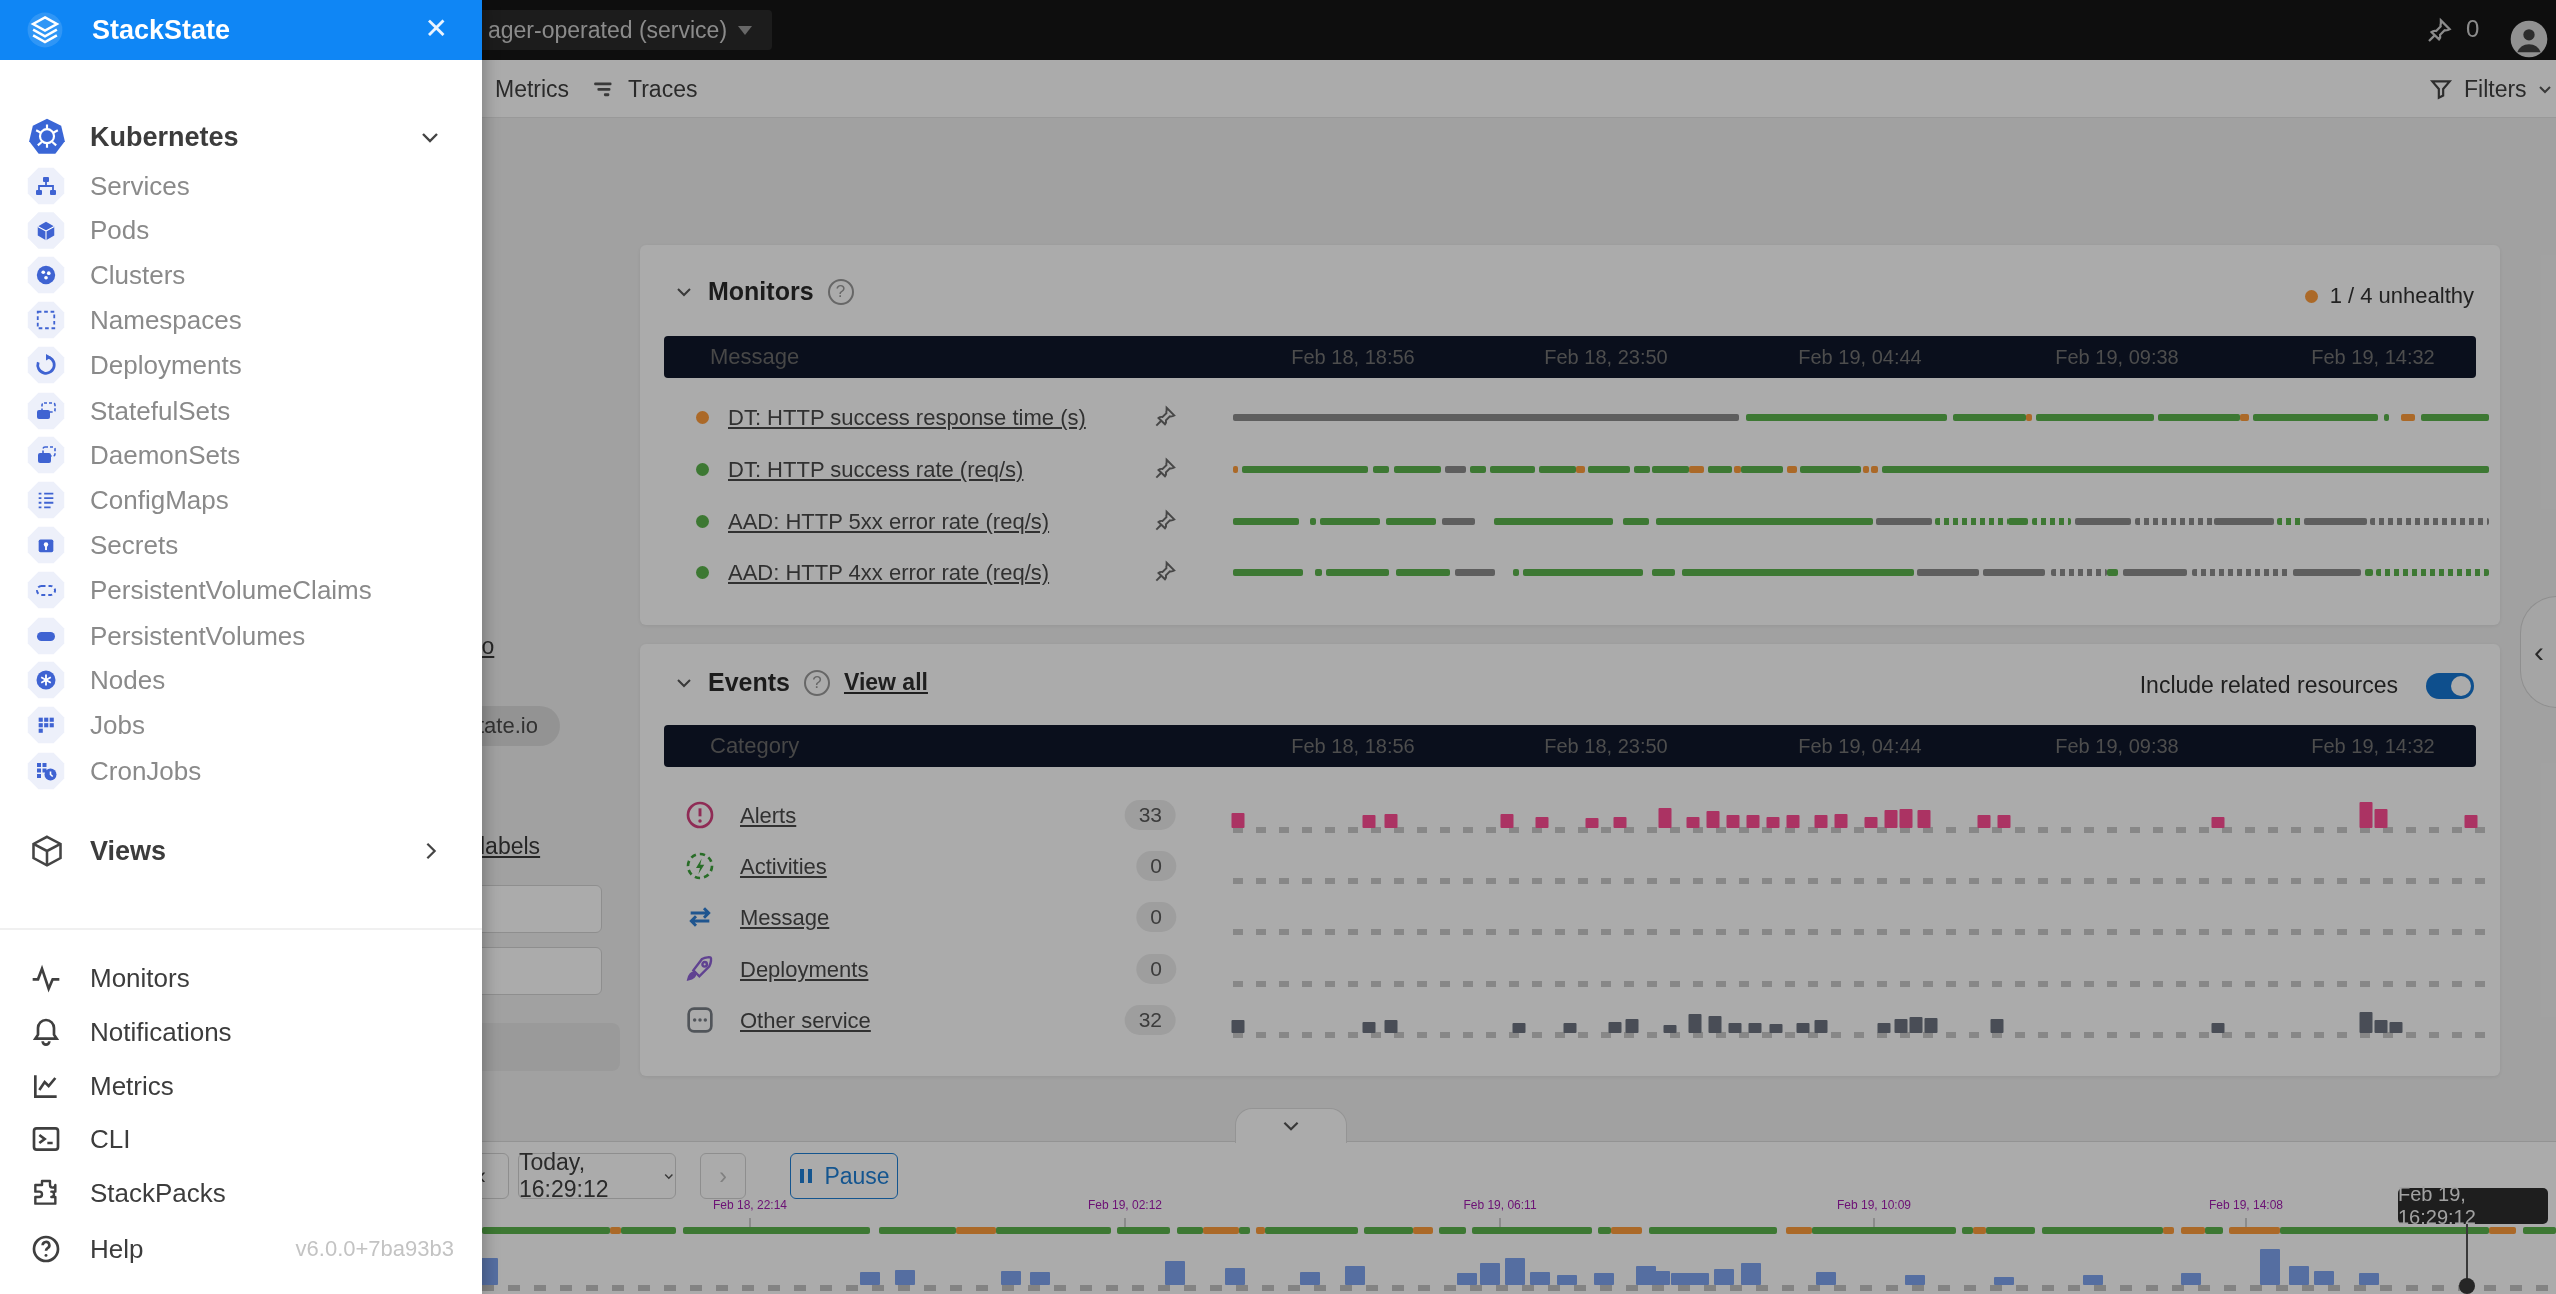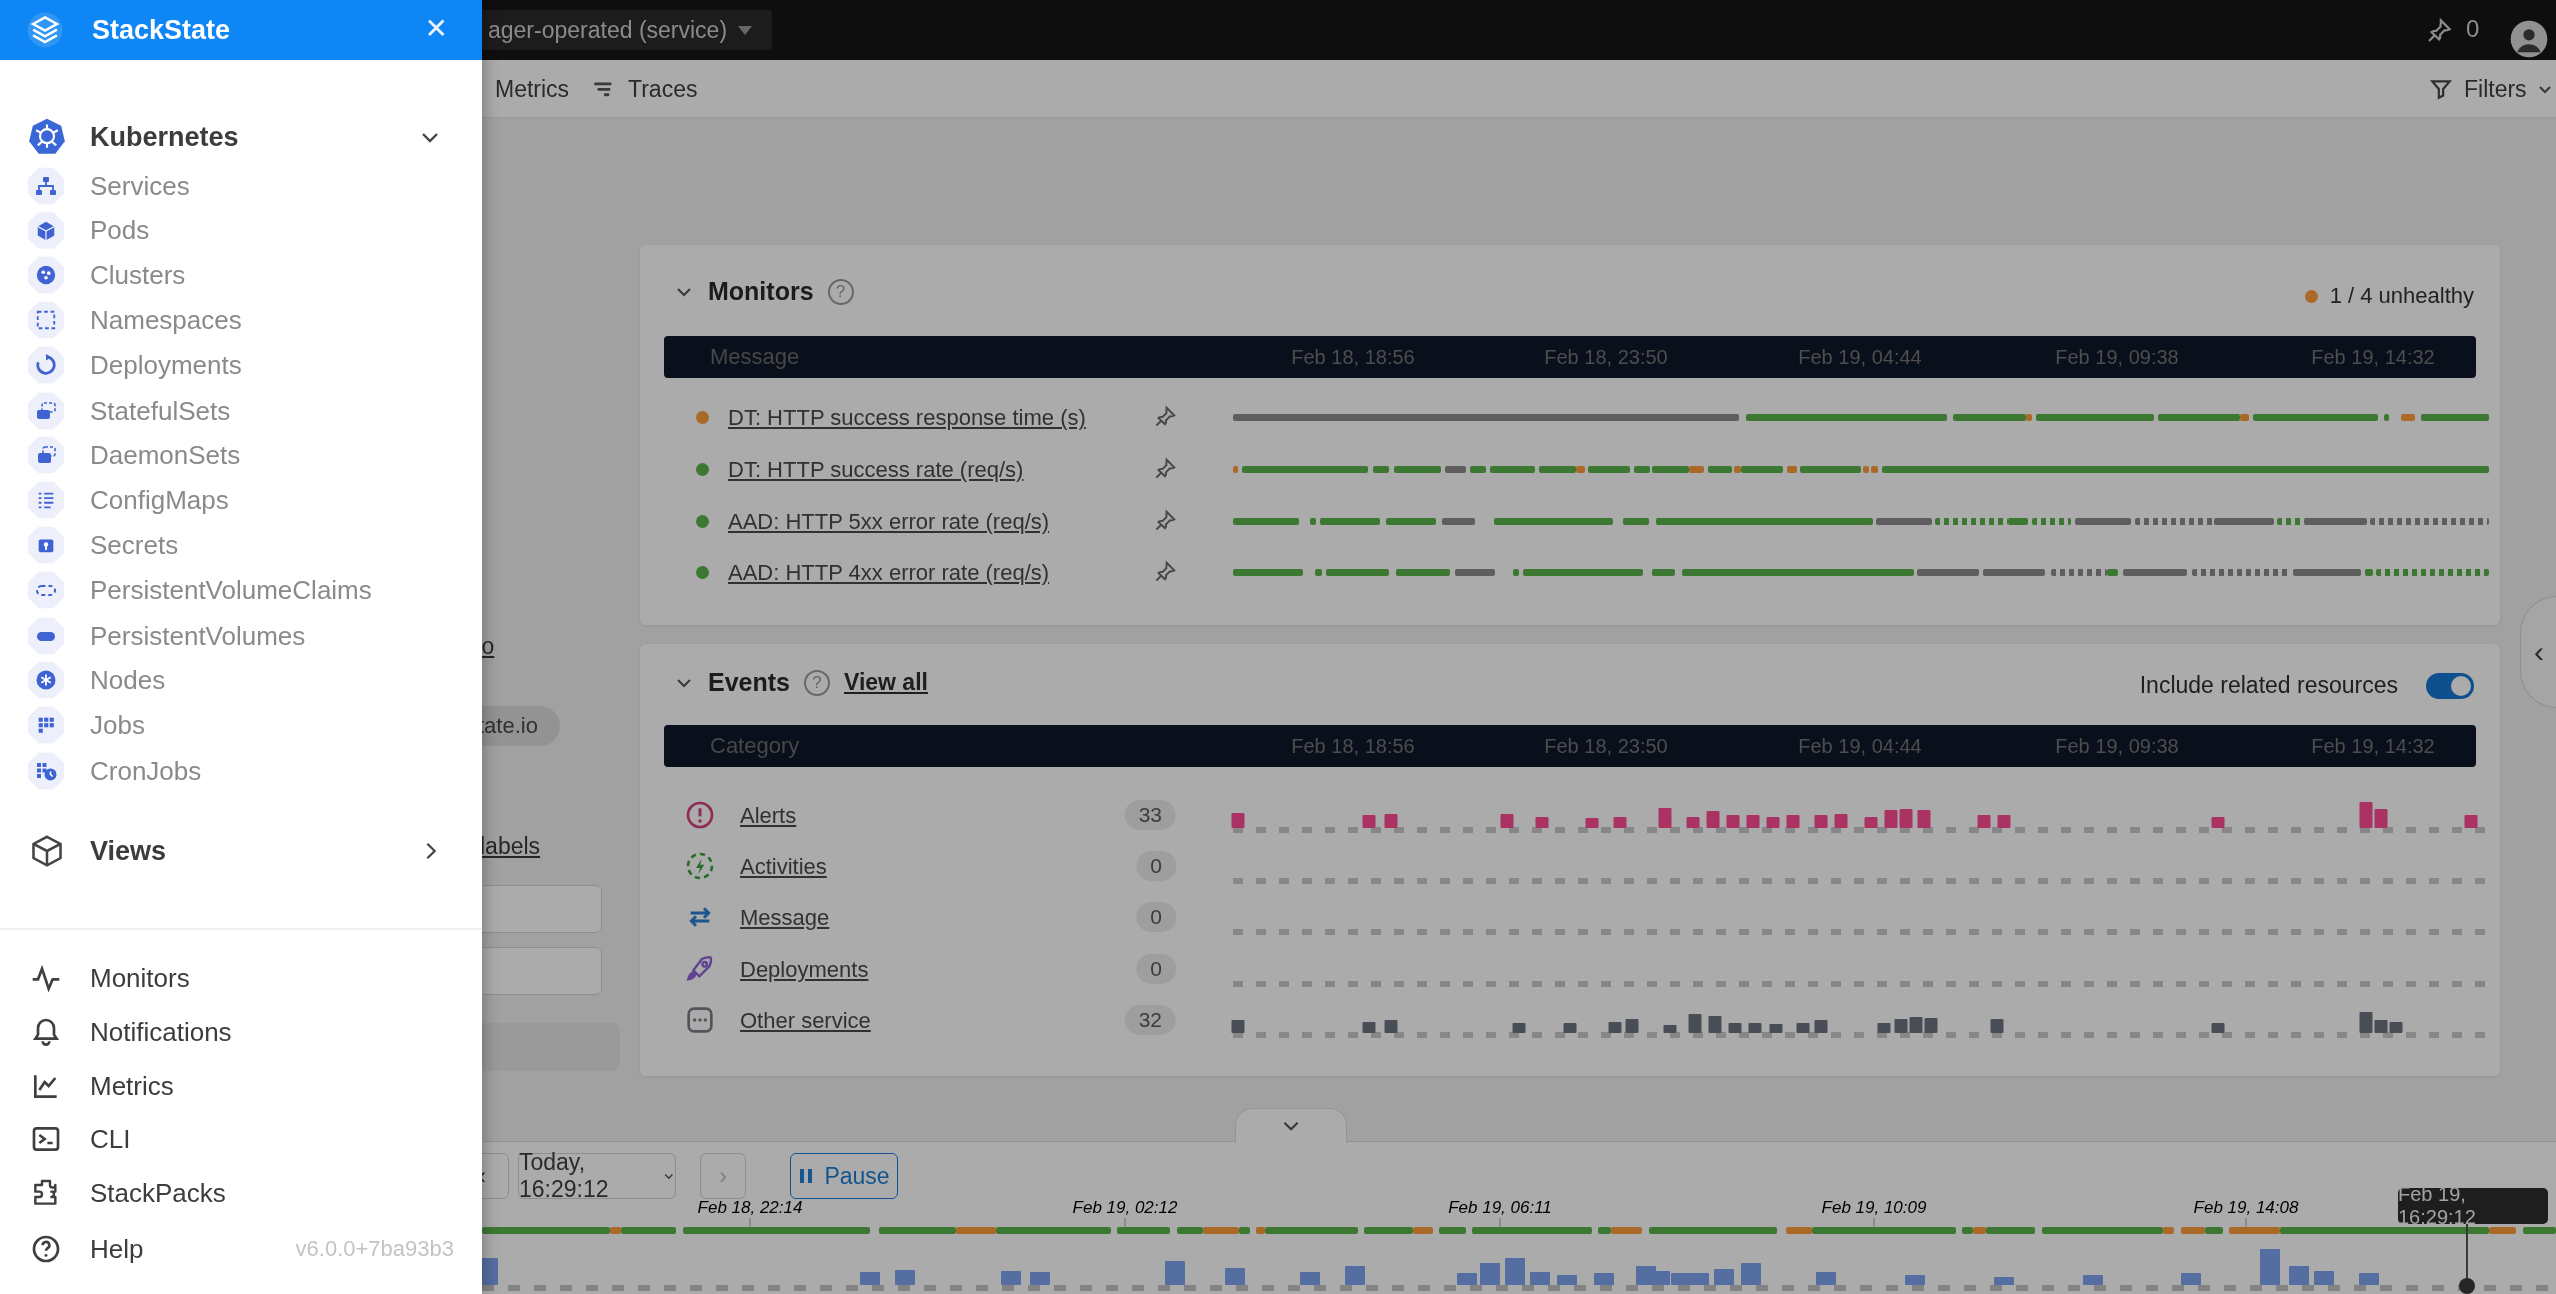--- a/index.html
+++ b/index.html
@@ -39,21 +39,21 @@
     padding:3px 14px;transform:translateX(-100%);}
   .barlane{position:absolute;height:36px;}
   .barlane .dashes{position:absolute;left:0;right:0;bottom:0;height:6px;
     background:repeating-linear-gradient(90deg,#c9c9c9 0 10px,transparent 10px 23px);}
   .bar{position:absolute;bottom:5px;transform:translateX(-50%);border-radius:1px;}
   .toggle{position:relative;width:48px;height:26px;border-radius:13px;background:#1677d2;}
   .toggle .knob{position:absolute;right:3px;top:3px;width:20px;height:20px;border-radius:50%;background:#fff;}
   .timebar{position:absolute;left:0;top:1141px;width:2556px;height:153px;background:#fff;border-top:1px solid #dcdcdc;}
   .tb-btn{position:absolute;height:46px;background:#fff;border:1px solid #d4d4d4;border-radius:6px;
     display:flex;align-items:center;justify-content:center;font-size:23px;color:#3f3f3f;box-sizing:border-box;}
-  .tb-date{position:absolute;transform:translateX(-50%);font-size:17px;color:#000000;white-space:nowrap;font-style:italic;}
+  .tb-date{position:absolute;transform:translateX(-50%);font-size:12px;color:#a21caf;white-space:nowrap;}
   .tick{position:absolute;width:2px;height:9px;background:#cfcfcf;}
   .handle-tab{position:absolute;left:1235px;top:-34px;width:110px;height:34px;background:#fff;
     border:1px solid #ddd;border-bottom:none;border-radius:17px 17px 0 0;display:flex;align-items:center;justify-content:center;}
   .right-handle{position:absolute;left:2520px;top:596px;width:36px;height:110px;background:#f6f6f6;
     border:1px solid #d5d5d5;border-right:none;border-radius:55px 0 0 55px;display:flex;align-items:center;justify-content:center;
     font-size:30px;color:#3f3f3f;}
   .tooltip{position:absolute;left:2398px;top:1188px;width:150px;height:36px;background:#2e2e2e;border-radius:5px;
     color:#f0f0f0;font-size:20px;display:flex;align-items:center;justify-content:center;}
   .cursor-line{position:absolute;left:2466px;top:1224px;width:2px;height:56px;background:#555;}
   .cursor-dot{position:absolute;left:2459px;top:1278px;width:16px;height:16px;border-radius:50%;background:#3a3a3a;}

